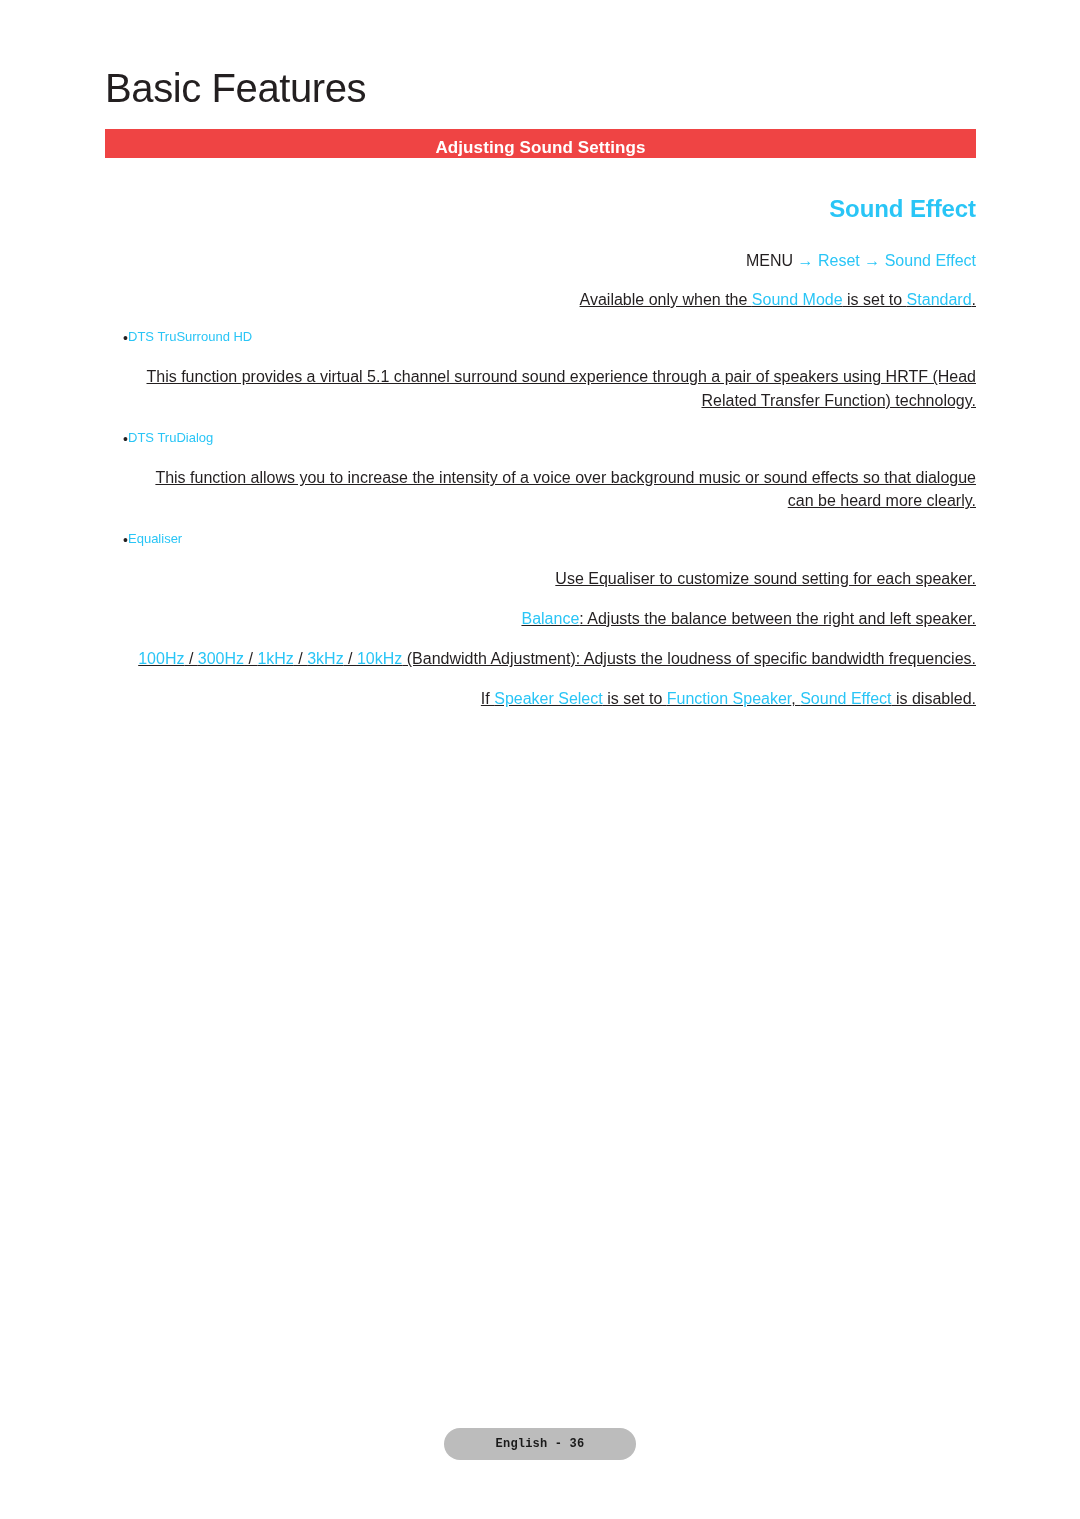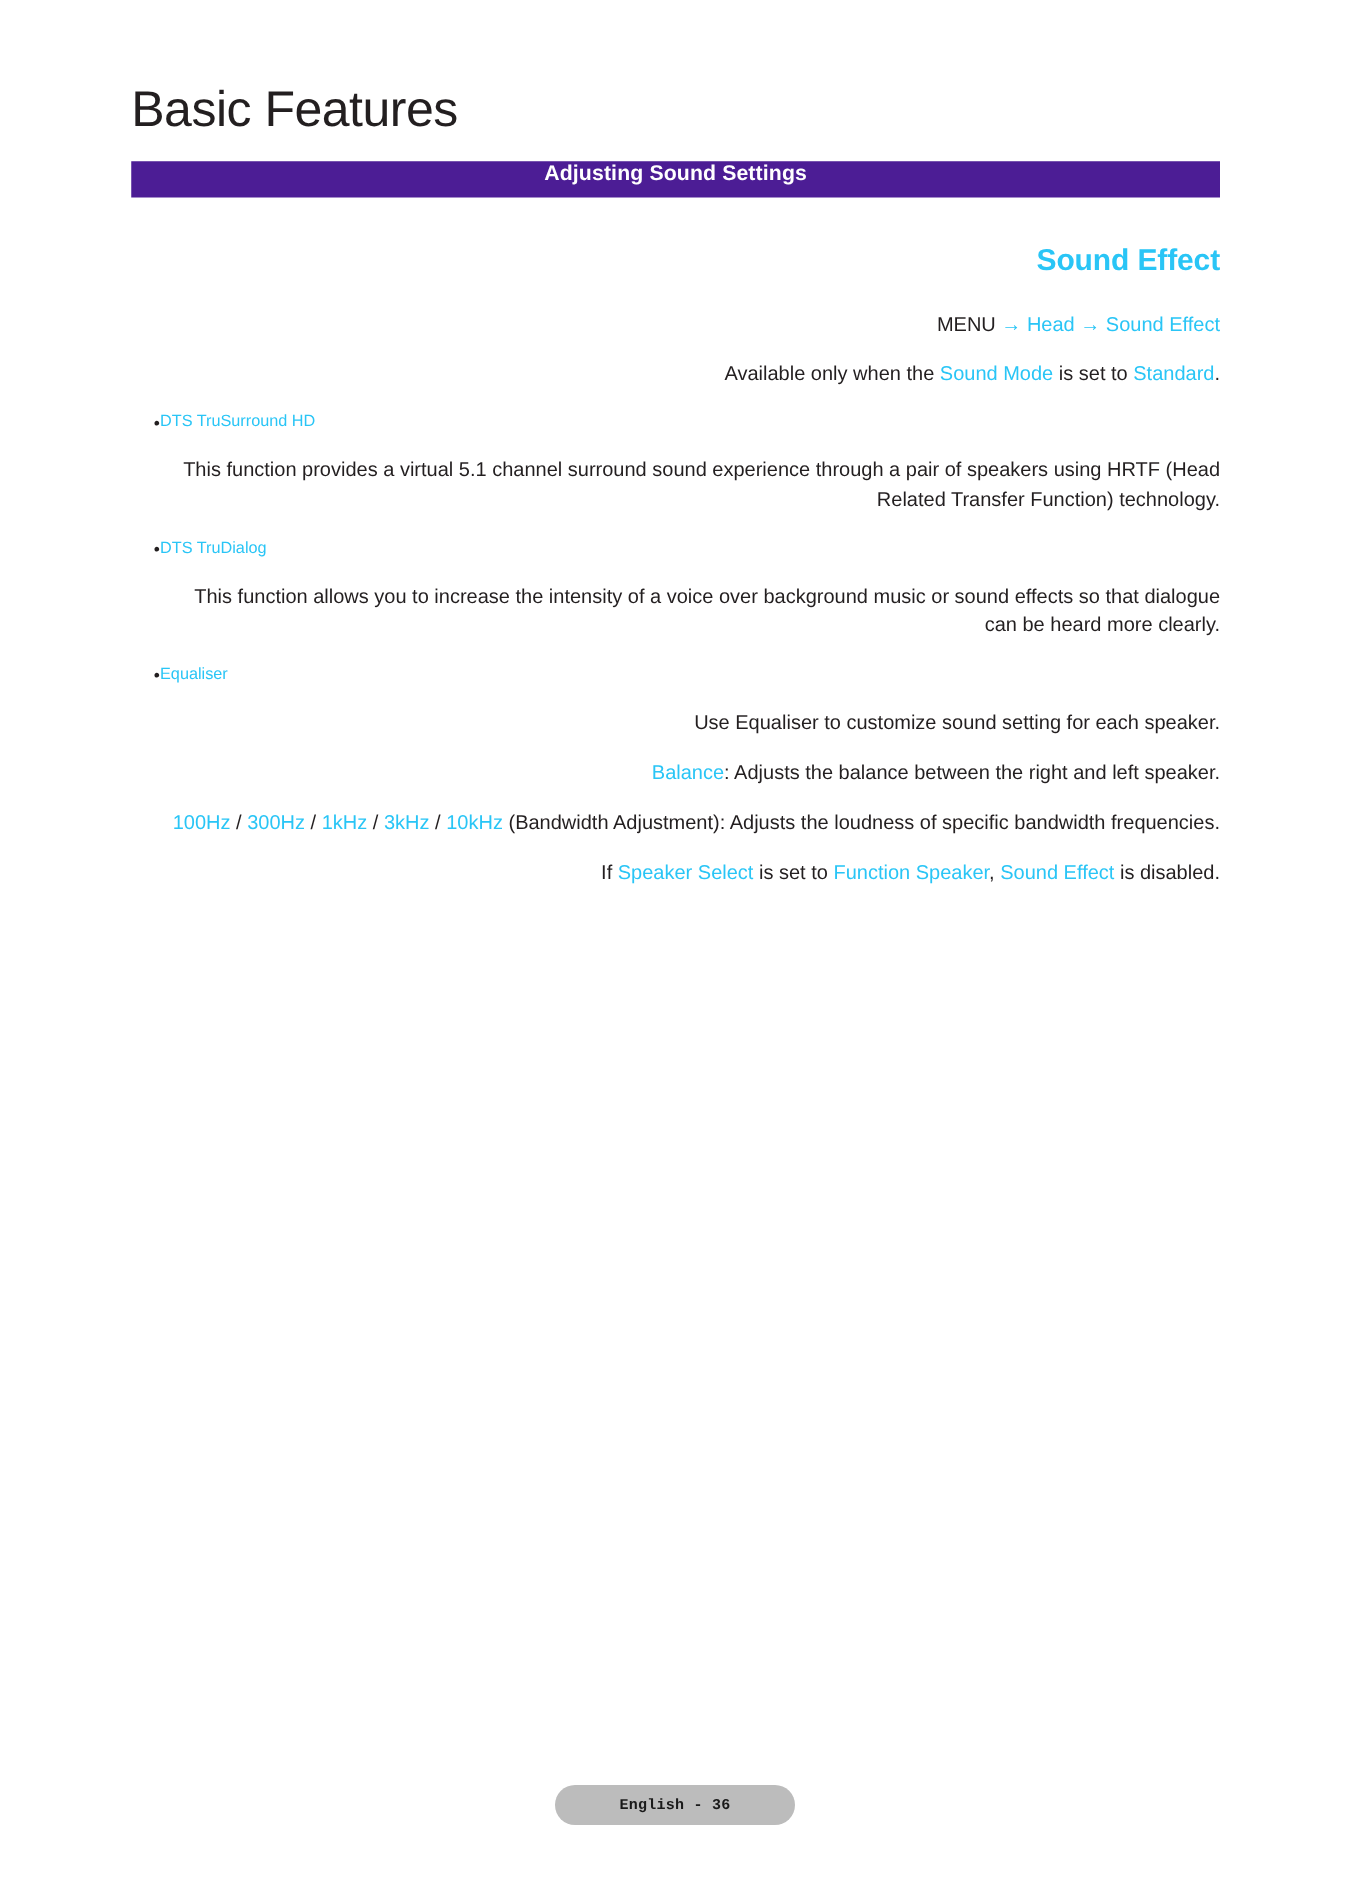--- a/index.html
+++ b/index.html
@@ -35,23 +35,23 @@
     white-space: nowrap;
   }
 
   
   .section-bar {
     position: absolute;
     left: 105px;
     top: 129px;
     width: 871px;
     height: 29px;
-    background: #4c1d95;
+    background: #ef4444;
     display: flex;
-    align-items: flex-start;
+    align-items: flex-end;
     justify-content: center;
   }
   .section-bar-label {
     color: #ffffff;
     font-size: 17px;
     font-weight: bold;
     letter-spacing: 0.1px;
   }
 
   
@@ -77,20 +77,21 @@
     color: #231f20;
     margin: 0 0 16px 0;
     line-height: 1.35;
   }
 
   .para {
     font-size: 16px;
     line-height: 1.45;
     margin: 0 0 17px 0;
     color: #231f20;
+    text-decoration: underline;
   }
   .indent-1 { margin-left: 33px; }
   .indent-2 { margin-left: 58px; }
 
   .bullet-row {
     display: flex;
     align-items: flex-start;
     margin: 0 0 17px 0;
     margin-left: 8px;
   }
@@ -140,21 +141,21 @@
     <span class="section-bar-label">Adjusting Sound Settings</span>
   </div>
 
   <div class="content">
 
     <h2 class="topic">Sound Effect</h2>
 
     <p class="menu-path">
       <span>MENU</span>
       <span class="cy">→</span>
-      <span class="cy">Head</span>
+      <span class="cy">Reset</span>
       <span class="cy">→</span>
       <span class="cy">Sound Effect</span>
     </p>
 
     <p class="para indent-1">
       <span>Available only when the </span><span class="cy">Sound Mode</span><span> is set to </span><span class="cy">Standard</span><span>.</span>
     </p>
 
     <div class="bullet-row">
       <span class="bullet-dot">•</span>

